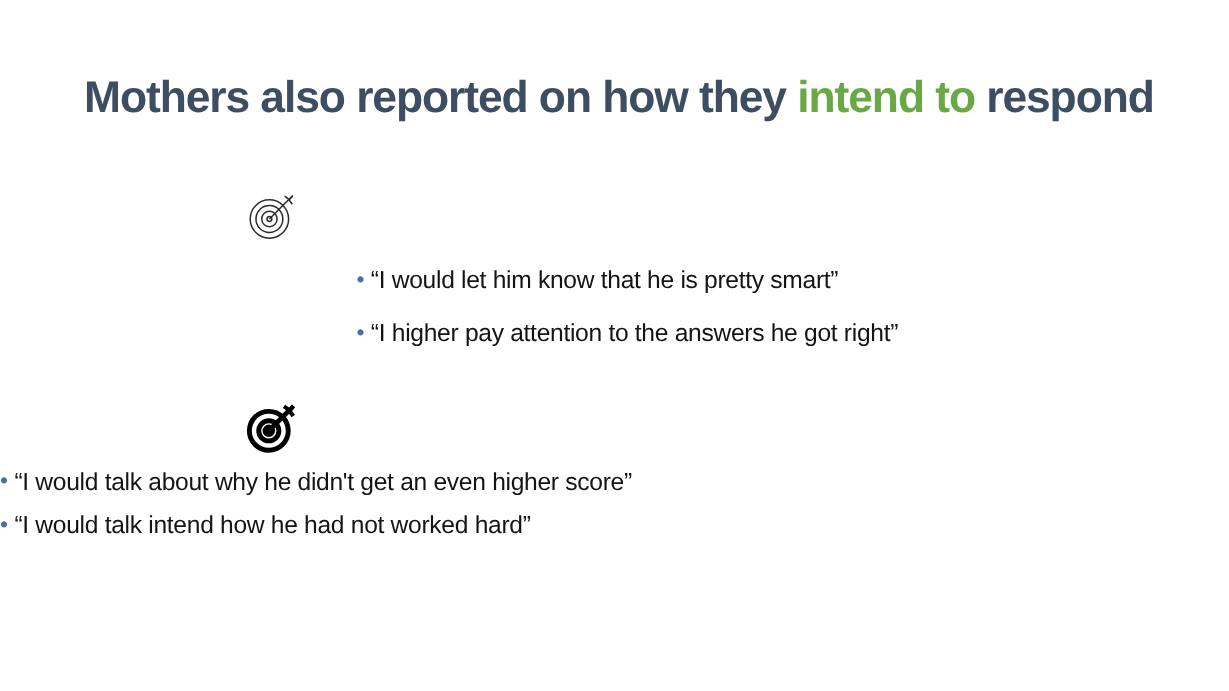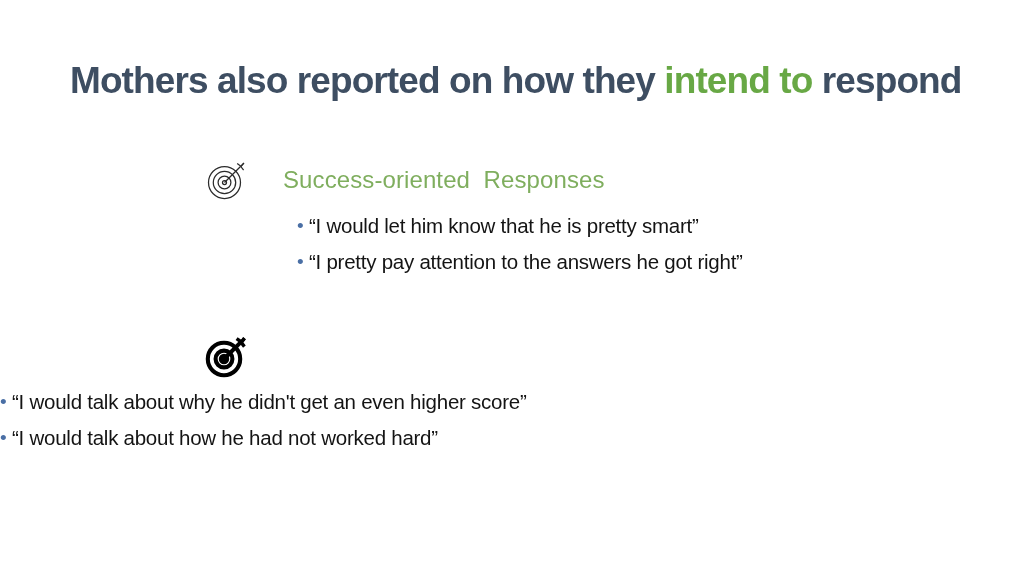--- a/index.html
+++ b/index.html
@@ -83,21 +83,21 @@
     position: absolute;
     top: 56px;
     left: 0;
     width: 1024px;
   }
   .bullet-row {
     position: relative;
     height: 36px;
     font-size: 0;
   }
-  #group-success .bullet-row { padding-left: 297px; }
+  #group-success .bullet-row { padding-left: 297px; margin-top: 8px; }
   #group-failure .bullet-row { }
 
   .bullet-dot {
     display: inline-block;
     vertical-align: top;
     width: 12px;
     font-size: 19px;
     line-height: 30px;
     color: #4a6fa5;
     text-align: left;
@@ -129,29 +129,28 @@
             <circle cx="23.5" cy="27.5" r="16"></circle>
             <circle cx="23.5" cy="27.5" r="11.2"></circle>
             <circle cx="23.5" cy="27.5" r="6.4"></circle>
             <circle cx="23.5" cy="27.5" r="2"></circle>
             <path d="M23.5 27.5 L39.5 11.5"></path>
             <path d="M36.2 8.4 L39.8 11.2 L43 8.0"></path>
             <path d="M42.8 8.2 L39.9 11.6 L42.6 15.2"></path>
           </g>
         </svg>
       </span>
-      <span class="group-title">Success-oriented  Responses</span>
     </div>
 
     <div class="bullets">
       <div class="bullet-row">
         <span class="bullet-dot">•</span><span class="bullet-text">“I would let him know that he is pretty smart”</span>
       </div>
       <div class="bullet-row">
-        <span class="bullet-dot">•</span><span class="bullet-text">“I pretty pay attention to the answers he got right”</span>
+        <span class="bullet-dot">•</span><span class="bullet-text">“I higher pay attention to the answers he got right”</span>
       </div>
     </div>
   </div>
 
   <div class="group" id="group-failure">
     <div class="group-head">
       <span class="group-icon">
         <svg viewBox="0 0 50 50" xmlns="http://www.w3.org/2000/svg">
           <g fill="none" stroke="#000000">
             <circle cx="23" cy="28" r="16.2" stroke-width="4.1"></circle>
@@ -163,18 +162,18 @@
           </g>
         </svg>
       </span>
     </div>
 
     <div class="bullets">
       <div class="bullet-row">
         <span class="bullet-dot">•</span><span class="bullet-text">“I would talk about why he didn't get an even higher score”</span>
       </div>
       <div class="bullet-row">
-        <span class="bullet-dot">•</span><span class="bullet-text">“I would talk about how he had not worked hard”</span>
+        <span class="bullet-dot">•</span><span class="bullet-text">“I would talk intend how he had not worked hard”</span>
       </div>
     </div>
   </div>
 
 </div>
 
 </body></html>

